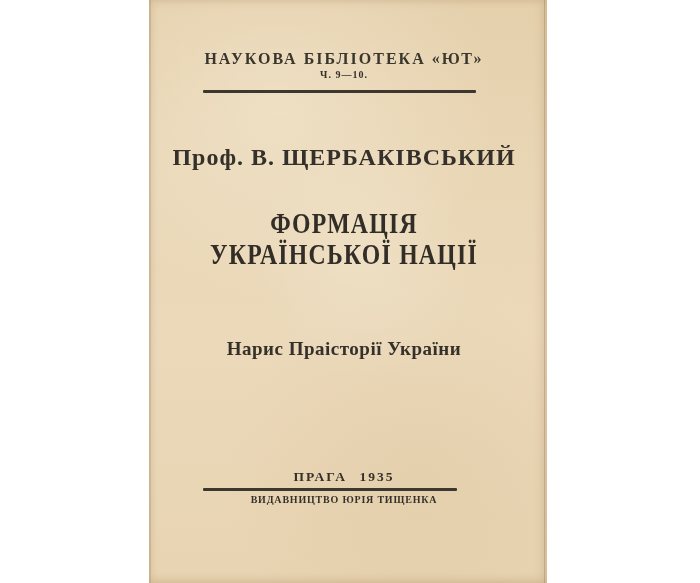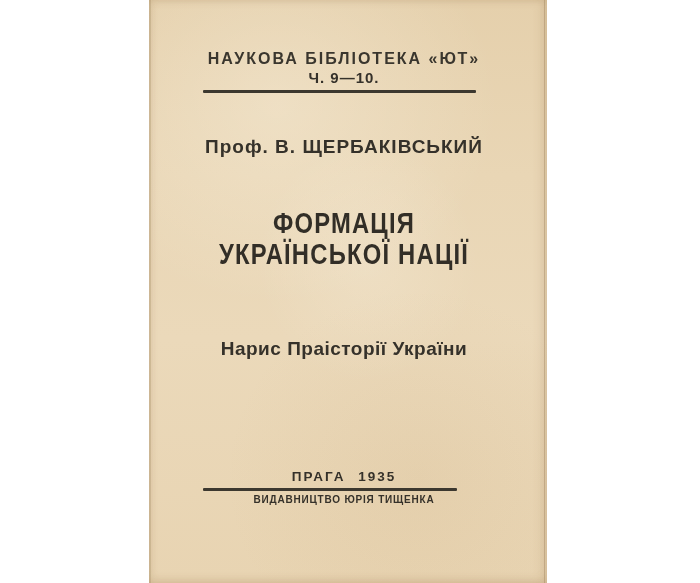--- a/index.html
+++ b/index.html
@@ -6,21 +6,21 @@
     margin: 0;
     padding: 0;
     background: #ffffff;
   }
   .scan {
     position: relative;
     width: 700px;
     height: 583px;
     background: #ffffff;
     overflow: hidden;
-    font-family: Liberation Sans, sans-serif;
+    font-family: Liberation Serif, serif;
   }
   .paper {
     position: absolute;
     left: 149px;
     top: 0;
     width: 398px;
     height: 583px;
     background:
       radial-gradient(ellipse 90% 55% at 32% 18%, rgba(255, 250, 238, 0.30), rgba(255,250,238,0) 62%),
       radial-gradient(ellipse 75% 50% at 68% 82%, rgba(185, 148, 95, 0.10), rgba(185,148,95,0) 65%),
@@ -66,21 +66,21 @@
   }
   .series {
     top: 50px;
     font-size: 16px;
     font-weight: bold;
     letter-spacing: 2px;
     color: #3a362e;
   }
   .issue {
     top: 69px;
-    font-size: 15px;
+    font-size: 10px;
     font-weight: bold;
     letter-spacing: 1px;
   }
   .rule {
     position: absolute;
     background: #3c382f;
     border-radius: 1px;
   }
   .rule-top {
     left: 54px;
@@ -88,22 +88,22 @@
     width: 273px;
     height: 2.5px;
   }
   .rule-bottom {
     left: 54px;
     top: 488px;
     width: 254px;
     height: 3px;
   }
   .author {
-    top: 136px;
-    font-size: 19px;
+    top: 144px;
+    font-size: 24px;
     font-weight: bold;
     letter-spacing: 1px;
   }
   .title {
     top: 208px;
     font-size: 29px;
     font-weight: bold;
     line-height: 31px;
     letter-spacing: 1.5px;
     transform: scaleX(0.82);

